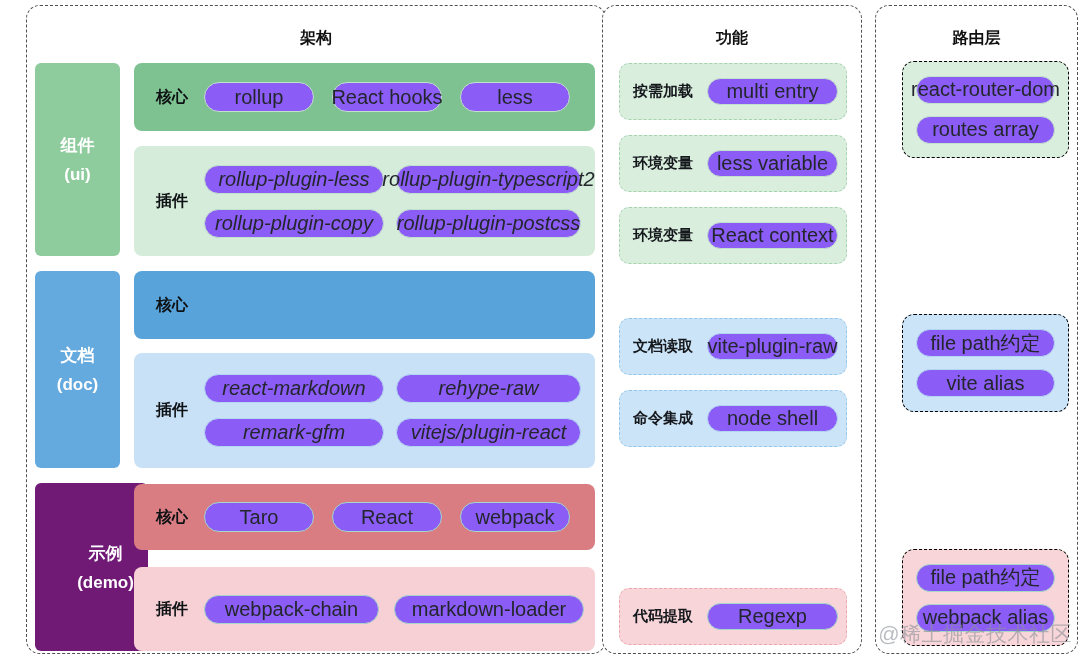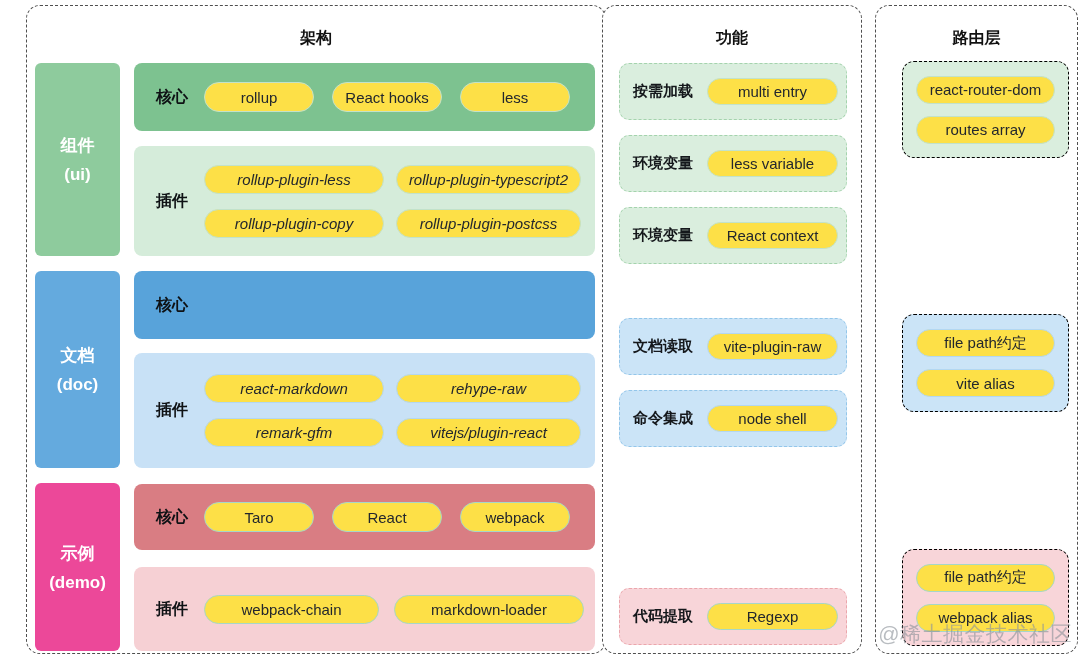--- a/index.html
+++ b/index.html
@@ -16,38 +16,38 @@
                font-size:16px;font-weight:700;color:#111;}
 
   
   .side{position:absolute;left:8px;width:85px;border-radius:6px;color:#fff;
         display:flex;flex-direction:column;align-items:center;justify-content:center;
         gap:8px;font-weight:700;font-size:17px;}
   .row{position:absolute;left:107px;width:461px;border-radius:8px;
        display:flex;align-items:center;box-sizing:border-box;}
   .row-label{font-weight:700;font-size:16px;color:#0e1114;margin-left:22px;
              width:48px;flex:0 0 auto;}
-  .pill{background:#fde047;border-radius:999px;display:flex;align-items:center;
-        justify-content:center;font-size:15px;color:#23272d;box-sizing:border-box;
+  .pill{background:#8b5cf6;border-radius:999px;display:flex;align-items:center;
+        justify-content:center;font-size:20px;color:#23272d;box-sizing:border-box;
         white-space:nowrap;}
   .core-pills{display:flex;gap:18px;}
   .core-pills .pill{width:110px;height:30px;}
   .plug-grid{display:grid;grid-template-columns:180px 185px;column-gap:12px;row-gap:15px;font-style:italic;}
   .plug-grid .pill{height:29px;}
   .plug-row{display:flex;gap:15px;}
   .plug-row .pill{height:29px;}
   .w175{width:175px;} .w190{width:190px;}
 
   .bg-green-side{background:#8ecb9d;}
   .bg-green-core{background:#7dc290;}
   .bg-green-plug{background:#d5ecda;}
   .bg-blue-side {background:#64aade;}
   .bg-blue-core {background:#58a3da;}
   .bg-blue-plug {background:#c8e1f6;}
-  .bg-red-side  {background:#ec4899;}
+  .bg-red-side  {background:#701a75;padding-left:28px;}
   .bg-red-core  {background:#d97d83;}
   .bg-red-plug  {background:#f6d0d4;}
 
   .pill-green{border:1px solid #c2e2ca;}
   .pill-blue {border:1px solid #b3d7f1;}
   .pill-teal {border:1px solid #a6d7c7;}
 
   
   .feat{position:absolute;left:16px;width:228px;height:57px;border-radius:10px;
         border:1.5px dashed;box-sizing:border-box;display:flex;align-items:center;}

